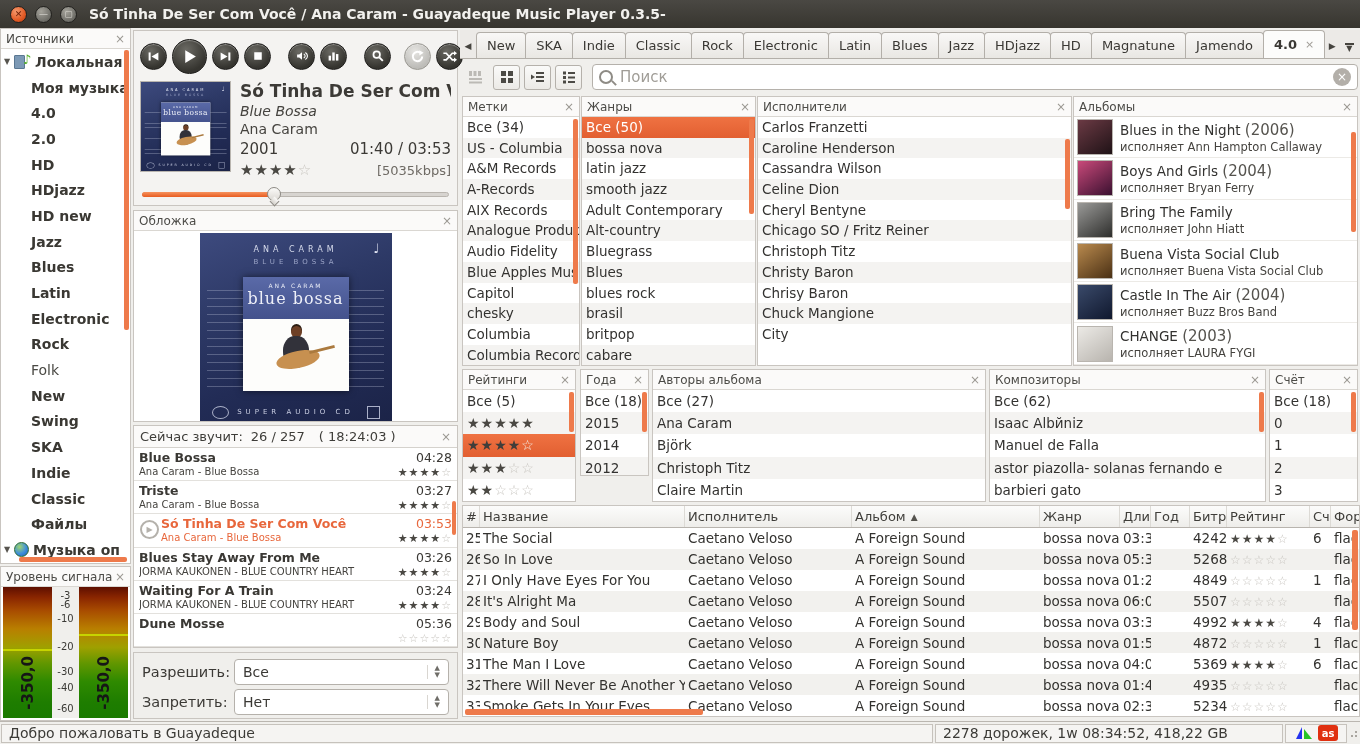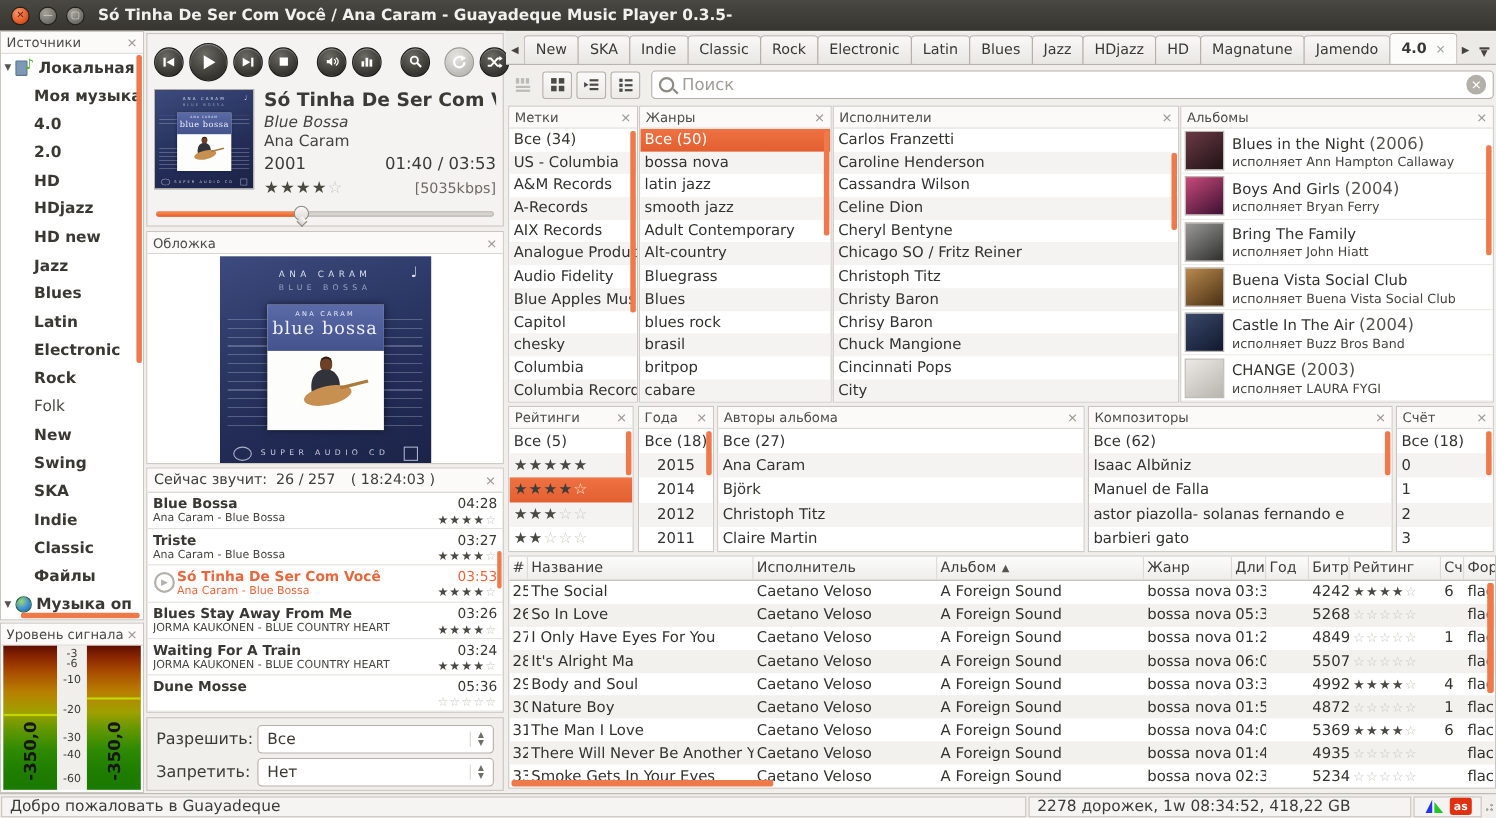--- a/index.html
+++ b/index.html
@@ -164,21 +164,21 @@
   .p-albums  { left:613px; top:68px; width:285px; height:270px; }
 
   .alrow { height:41.3px; display:flex; align-items:center; padding:0 3px; border-bottom:1px solid #eceae6; }
   .althumb { width:36px; height:36px; flex:none; border:1px solid #b9b5af; margin-right:7px; }
   .alinfo { flex:1; overflow:hidden; }
   .alname { font-size:13.5px; color:#333230; white-space:nowrap; }
   .alname .alyear { font-size:15px; color:#55534e; }
   .alby { font-size:11.5px; color:#45433f; white-space:nowrap; margin-top:1px; }
 
   .p-ratings   { left:2px;   top:341px; width:114px; height:133px; }
-  .p-years     { left:120px; top:341px; width:69px;  height:133px;text-align:center; }
+  .p-years     { left:120px; top:341px; width:69px;  height:107px; }
   .p-aartists  { left:192px; top:341px; width:334px; height:133px; }
   .p-composers { left:529px; top:341px; width:277px; height:133px; }
   .p-score     { left:809px; top:341px; width:89px;  height:133px; }
 
   
   .tablewrap { position:absolute; left:2px; right:0; top:477px; height:212px; background:#fff; border:1px solid #c9c5c0; overflow:hidden; }
   .thead { display:flex; height:22px; background:linear-gradient(#fcfcfb,#eeedea); border-bottom:1px solid #b8b4ae; font-size:13px; color:#3f3e3a; }
   .thcell { display:flex; align-items:center; padding:0 3px; border-right:1px solid #dcdad5; white-space:nowrap; overflow:hidden; flex:none; }
   .thcell .sortarrow { font-size:9px; margin-left:5px; color:#55534e; }
   .trow { display:flex; height:20.9px; align-items:center; font-size:13.5px; color:#33322f; }
@@ -719,21 +719,20 @@
             <div class="lrow">Carlos Franzetti</div>
             <div class="lrow">Caroline Henderson</div>
             <div class="lrow">Cassandra Wilson</div>
             <div class="lrow">Celine Dion</div>
             <div class="lrow">Cheryl Bentyne</div>
             <div class="lrow">Chicago SO / Fritz Reiner</div>
             <div class="lrow">Christoph Titz</div>
             <div class="lrow">Christy Baron</div>
             <div class="lrow">Chrisy Baron</div>
             <div class="lrow">Chuck Mangione</div>
-            <div class="lrow">Cincinnati Pops</div>
             <div class="lrow">City</div>
           </div>
         <div class="vthumb" style="top:42px;height:70px;"></div>
       </div>
       <div class="panel p-albums">
         <div class="phead">
             <span>Альбомы</span>
             <span class="px">×</span>
           </div>
         <div class="pbody" id="list-albums">

